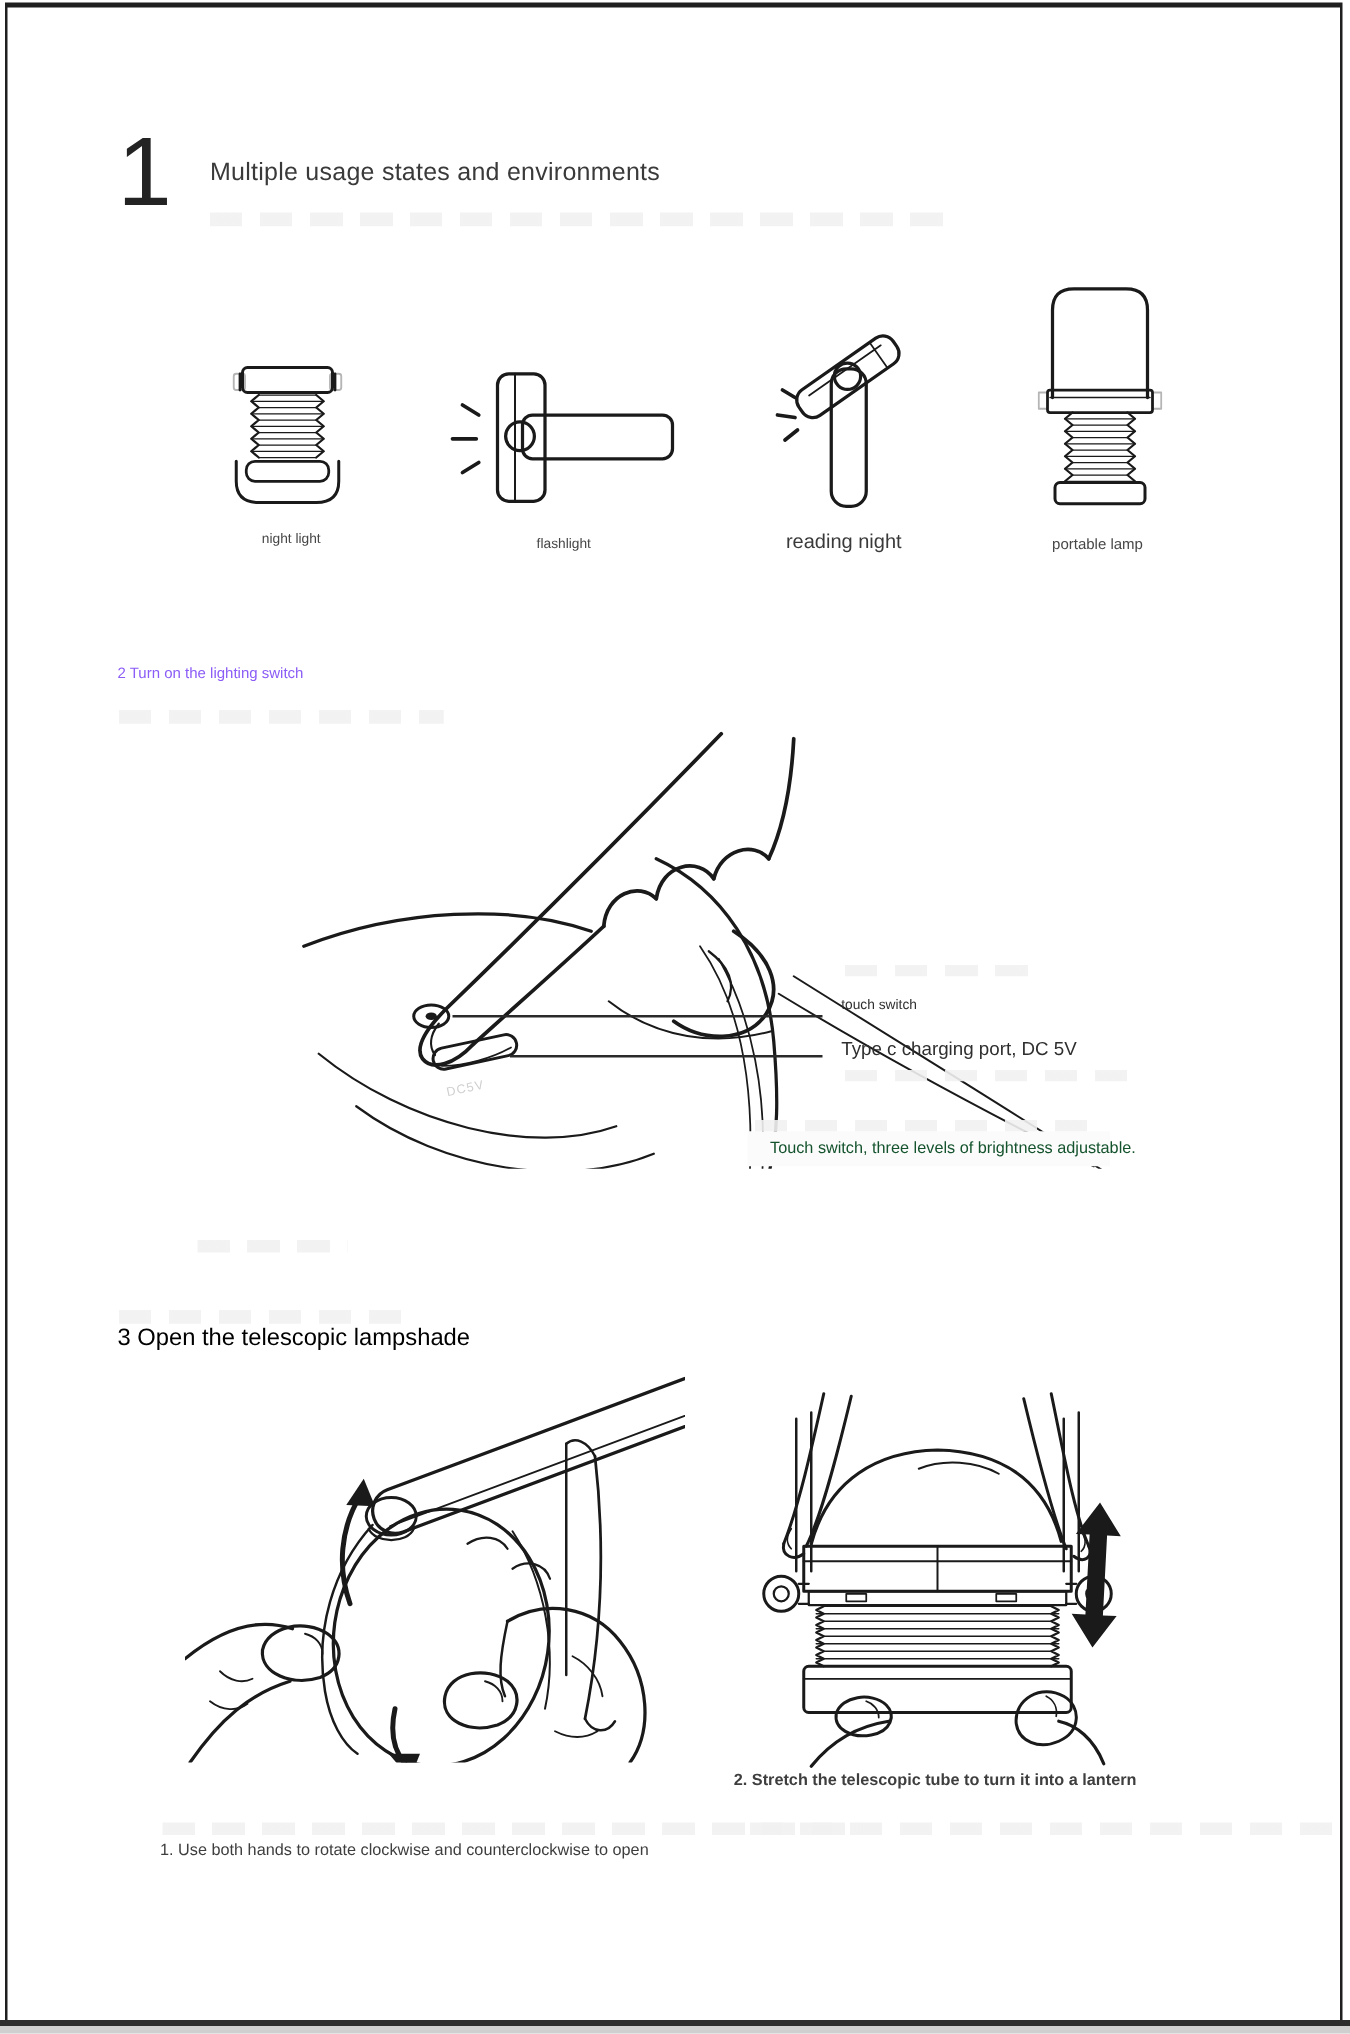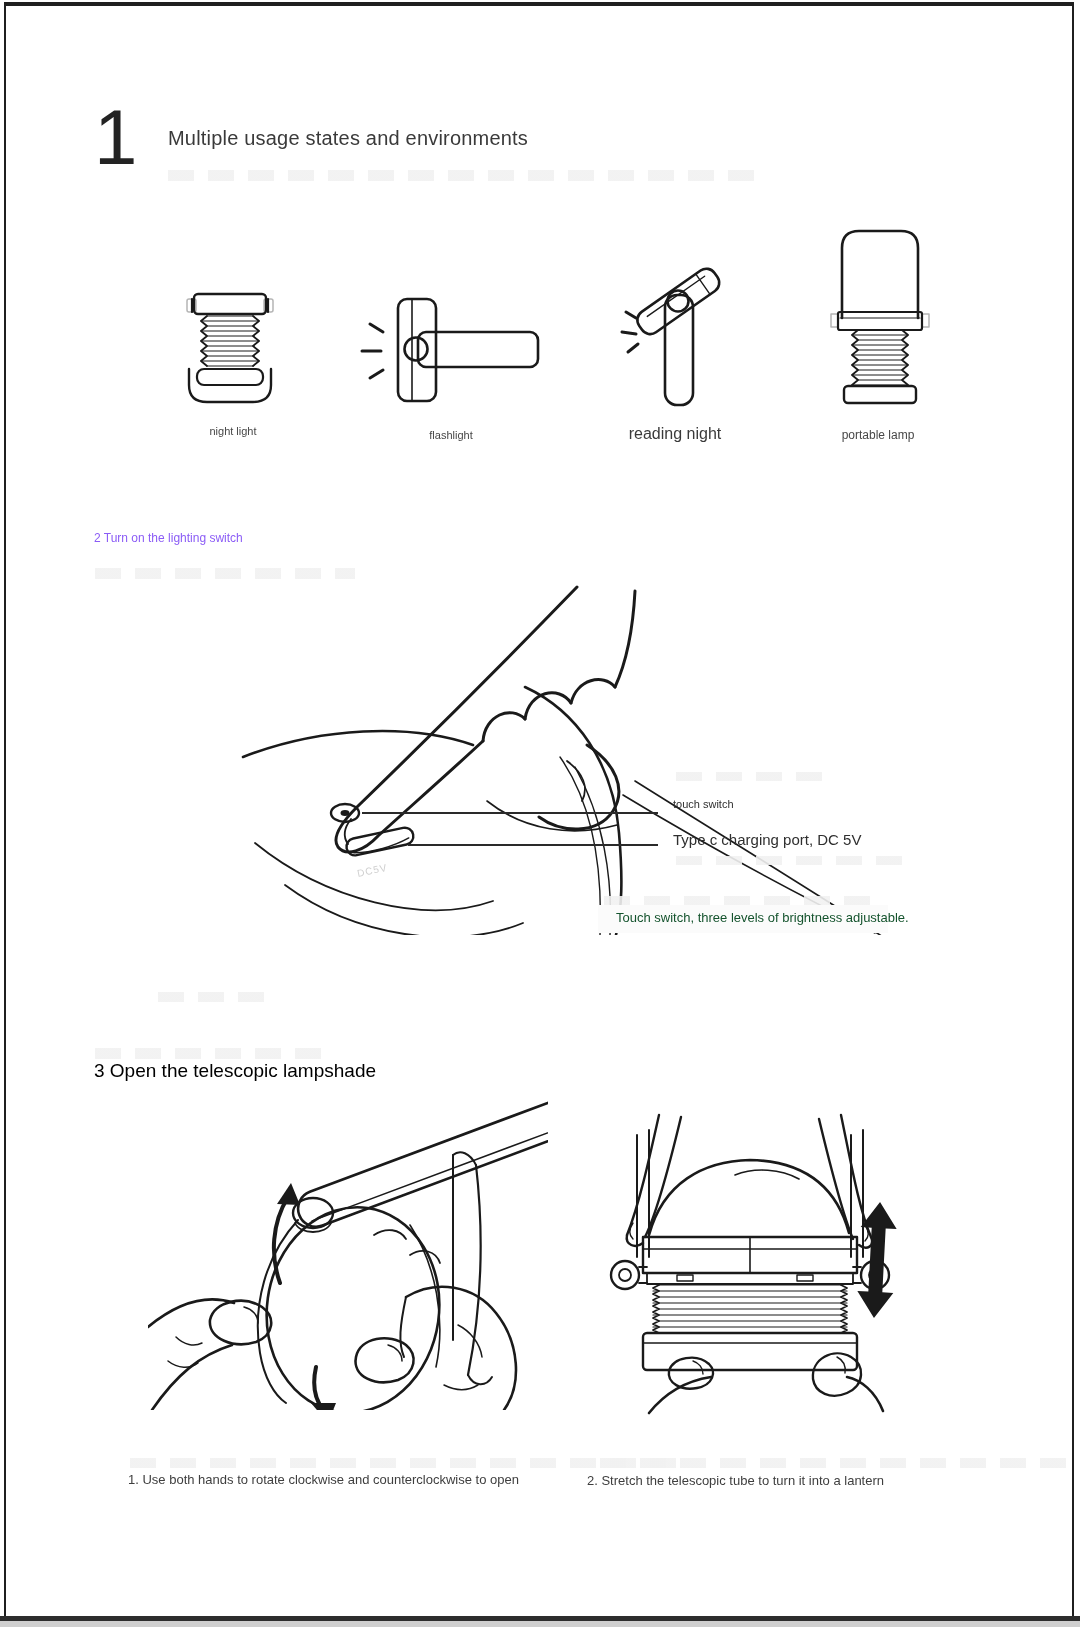--- a/index.html
+++ b/index.html
@@ -26,21 +26,21 @@
   .c-switch{left:673px;top:798px;font-size:11px;}
   .c-port{left:673px;top:831px;font-size:15px;}
   .leader{background:#2a2a2a;height:2px;}
   .lead1{left:362px;top:812px;width:296px;}
   .lead2{left:408px;top:844px;width:250px;}
   .note-strip{left:598px;top:905px;width:290px;height:28px;background:#fbfbfb;}
   .note-text{left:616px;top:910px;font-size:13px;color:#14532d;white-space:nowrap;}
   
   .step{font-size:13px;color:#3e3e3e;white-space:nowrap;text-align:center;}
   .step1{left:128px;top:1472px;}
-  .step2{left:587px;top:1473px;}
+  .step2{left:587px;top:1416px;font-weight:bold;}
   
   .ghost{background:repeating-linear-gradient(90deg,#f1f1f1 0 26px,rgba(255,255,255,0) 26px 40px);height:11px;opacity:.9;}
   svg{display:block;}
   .ink{stroke:#1a1a1a;fill:none;stroke-linecap:round;stroke-linejoin:round;}
 </style>
 </head>
 <body>
 
 <div class="abs frame"></div>
 <div class="abs bottom-bar"></div>

